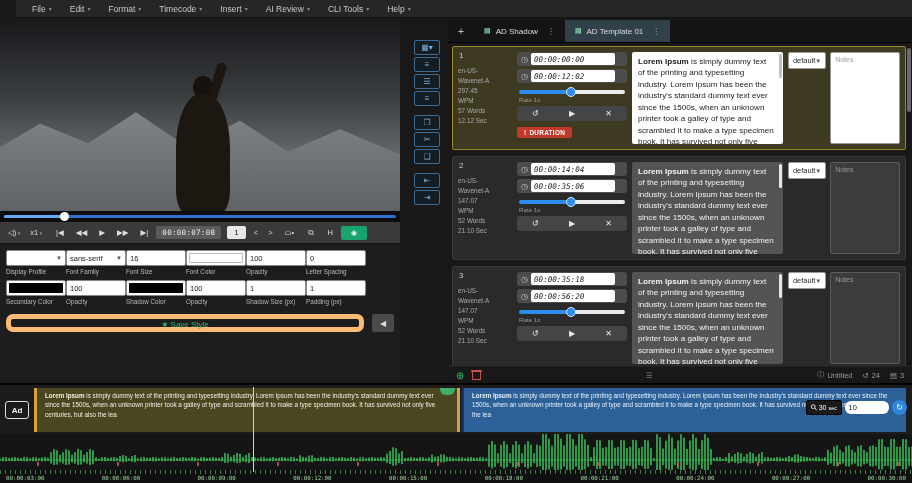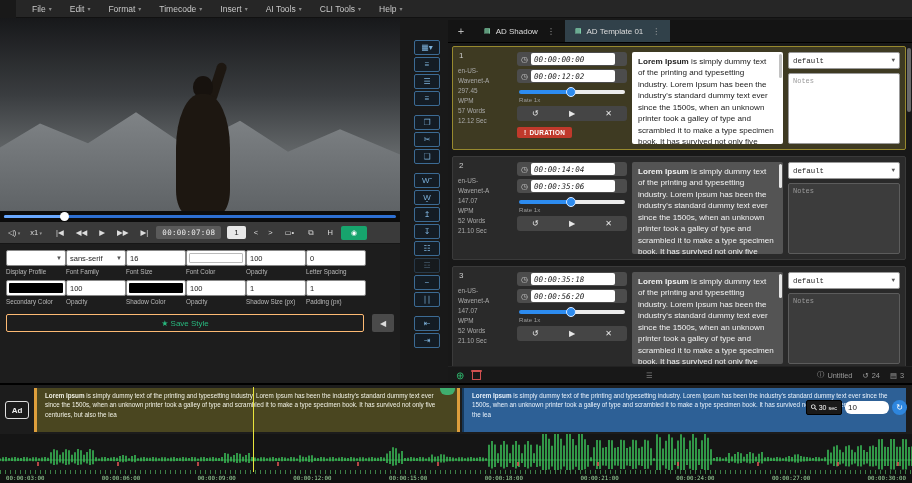--- a/index.html
+++ b/index.html
@@ -43,21 +43,21 @@
   #fields{padding:6px 6px 0 6px;}
   .frow{display:flex;margin-bottom:5px;}
   .field{width:60px;}
   .field .box{position:relative;height:16px;background:#fff;border:1px solid #888;border-radius:2px;
               font-size:7.5px;color:#222;display:flex;align-items:center;padding:0 3px;box-sizing:border-box;overflow:hidden;}
   .field .box .caret{position:absolute;right:3px;color:#555;font-size:6px;}
   .field .box.swatch-black::after{content:"";position:absolute;inset:2px;background:#000;border-radius:1px;}
   .field .box.swatch-white::after{content:"";position:absolute;inset:2px;background:#fff;border:1px solid #bbb;border-radius:1px;}
   .field .lbl{font-size:6.3px;color:#b9b9b9;margin-top:2px;white-space:nowrap;}
   #saverow{display:flex;align-items:center;gap:8px;padding:4px 6px 0 6px;}
-  #savestyle{flex:1;height:18px;background:transparent;border:1px solid #fdba74;border-radius:2px;
+  #savestyle{flex:1;height:18px;background:transparent;border:5px solid #fdba74;border-radius:7px;
              color:#28b87e;font-size:8px;cursor:pointer;font-family:inherit;}
   #collapse{width:22px;height:18px;background:#4a4a4a;border:none;border-radius:2px;color:#ddd;font-size:8px;cursor:pointer;}
   
   #vtoolbar{position:absolute;left:406px;top:40px;width:42px;height:330px;display:flex;flex-direction:column;
             align-items:center;gap:9px;}
   .tb-group{display:flex;flex-direction:column;gap:2px;}
   .tb-btn{width:26px;height:15px;background:#141c24;border:1px solid #3c6b94;border-radius:2px;color:#7db2dc;
           font-size:8px;line-height:13px;text-align:center;cursor:pointer;padding:0;font-family:inherit;}
   .tb-btn.dim{opacity:.4;}
   
@@ -88,21 +88,21 @@
   .btnstrip button{background:none;border:none;color:#e8e8e8;font-size:8px;cursor:pointer;padding:0 4px;}
   .dur-badge{display:inline-flex;align-items:center;gap:3px;background:#c0392b;color:#fff;font-size:6.4px;
              font-weight:bold;padding:2px 7px;border-radius:2px;margin-top:6px;letter-spacing:.3px;}
   .e-text{position:relative;flex:1;border-radius:2px;padding:4px 8px 4px 6px;font-size:8.1px;line-height:1.42;
           overflow:hidden;box-sizing:border-box;}
   .e-text.light{background:#fff;color:#222;}
   .e-text.dark{background:#545454;color:#f2f2f2;}
   .e-text .lead{font-weight:bold;}
   .e-text .vscroll{position:absolute;right:1px;top:2px;width:3px;height:24px;border-radius:2px;background:#e6e6e6;}
   .e-text.light .vscroll{background:#c2c2c2;}
-  .e-side{width:112px;display:flex;flex-direction:column;gap:4px;font-family:Liberation Mono, monospace;}
+  .e-side{width:112px;display:flex;flex-direction:row;gap:4px;}
   .sel{height:15px;background:#fff;border:1px solid #999;border-radius:2px;display:flex;align-items:center;
        justify-content:space-between;padding:0 4px;font-size:7.4px;color:#222;cursor:pointer;}
   .sel .caret{font-size:6px;color:#555;}
   .notes{flex:1;resize:none;border-radius:2px;font-size:7px;padding:3px 4px;box-sizing:border-box;font-family:inherit;}
   .notes.light{background:#fff;border:1px solid #999;color:#333;}
   .notes.light::placeholder{color:#9a9a9a;}
   .notes.dark{background:#3c3c3c;border:1px solid #5c5c5c;color:#ddd;}
   .notes.dark::placeholder{color:#9a9a9a;}
   #editor-scroll{position:absolute;right:1px;top:28px;width:4px;height:64px;background:#6a6a6a;border-radius:2px;}
   #estatus{position:absolute;left:0;bottom:0;width:464px;height:17px;display:flex;align-items:center;
@@ -160,21 +160,21 @@
       </div>
       <div class="menu-item">
         <span>Timecode</span>
         <span class="caret">▾</span>
       </div>
       <div class="menu-item">
         <span>Insert</span>
         <span class="caret">▾</span>
       </div>
       <div class="menu-item">
-        <span>AI Tools</span>
+        <span>AI Review</span>
         <span class="caret">▾</span>
       </div>
       <div class="menu-item">
         <span>CLI Tools</span>
         <span class="caret">▾</span>
       </div>
       <div class="menu-item">
         <span>Help</span>
         <span class="caret">▾</span>
       </div>
@@ -305,30 +305,20 @@
       <div class="tb-group">
         <button class="tb-btn">▦▾</button>
         <button class="tb-btn">≡</button>
         <button class="tb-btn">☰</button>
         <button class="tb-btn">≡</button>
       </div>
       <div class="tb-group">
         <button class="tb-btn">❐</button>
         <button class="tb-btn">✂</button>
         <button class="tb-btn">❏</button>
-      </div>
-      <div class="tb-group">
-        <button class="tb-btn">Wˆ</button>
-        <button class="tb-btn">W̬</button>
-        <button class="tb-btn">↥</button>
-        <button class="tb-btn">↧</button>
-        <button class="tb-btn">☷</button>
-        <button class="tb-btn dim">☲</button>
-        <button class="tb-btn">−</button>
-        <button class="tb-btn">∣∣</button>
       </div>
       <div class="tb-group">
         <button class="tb-btn">⇤</button>
         <button class="tb-btn">⇥</button>
       </div>
     </div>
 
   <div id="editor">
     <div id="tabbar">
       <button id="tab-add">+</button>

